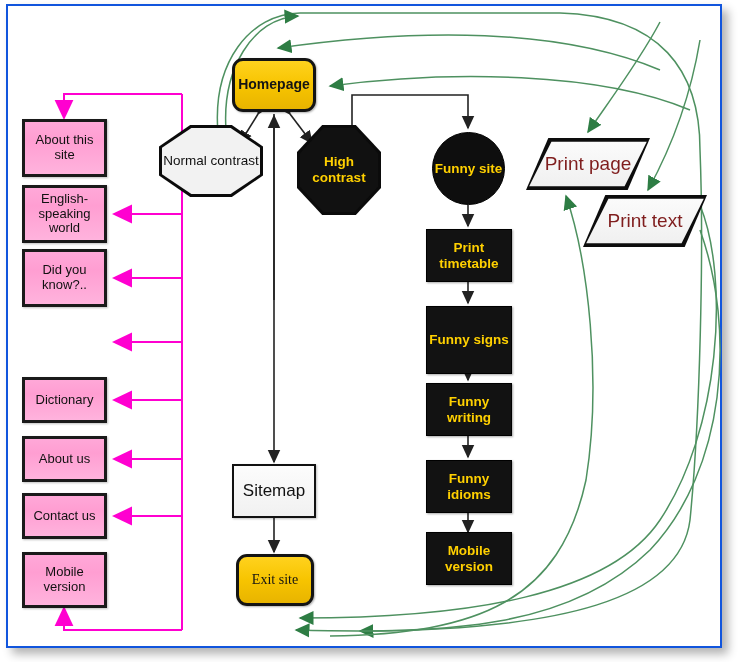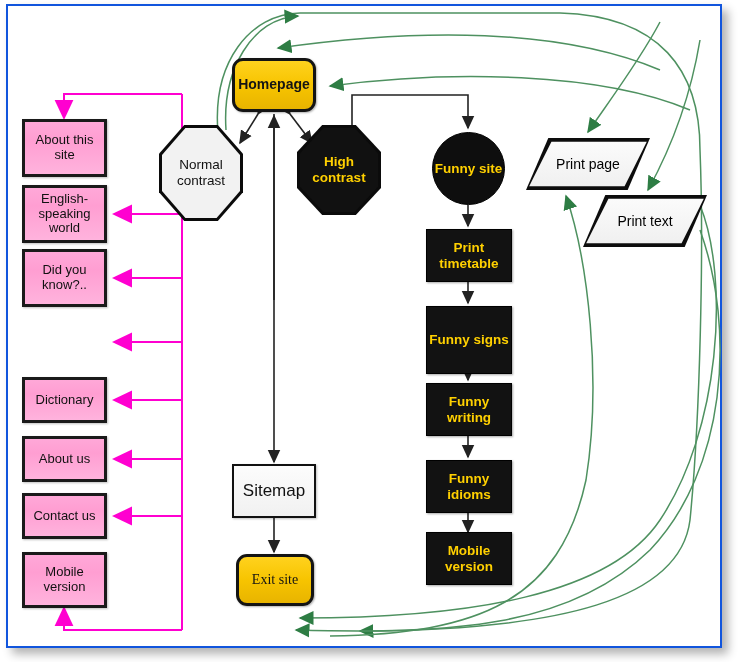--- a/index.html
+++ b/index.html
@@ -126,21 +126,21 @@
     background: #0d0d0d;
   }
   .parawrap .pin {
     position: absolute; left:0; top:0; width:100%; height:100%;
     clip-path: polygon(20.5% 7%, 97.4% 7%, 79.5% 93%, 2.6% 93%);
     background: linear-gradient(180deg,#fcfcfc 0%, #efefef 100%);
   }
   .parawrap .ptxt {
     position: absolute; left:0; top:0; width:100%; height:100%;
     display:flex; align-items:center; justify-content:center;
-    font-size: 14px; color:#000000;
+    font-size: 19px; color:#7f1d1d;
   }
 </style>
 </head>
 <body>
 
 <div id="root">
   <div id="frame"></div>
 
   <div id="canvas">
 
@@ -240,21 +240,21 @@
       <span>Contact us</span>
     </div>
     <div class="node pinkbox" style="left:22px; top:552px; width:85px; height:56px;">
       <span>Mobile version</span>
     </div>
 
     <div class="node yellowbox" style="left:232px; top:58px; width:84px; height:54px;">
       <span>Homepage</span>
     </div>
 
-    <div class="octawrap" style="left:159px; top:125px; width:84px; height:96px;">
+    <div class="octawrap" style="left:159px; top:125px; width:84px; height:72px;padding-left:20px;">
       <div class="border"></div>
       <div class="inner octagon normal">
         <span>Normal contrast</span>
       </div>
     </div>
 
     <div class="octawrap" style="left:297px; top:125px; width:84px; height:90px;">
       <div class="border"></div>
       <div class="inner octagon high">
         <span>High contrast</span>

